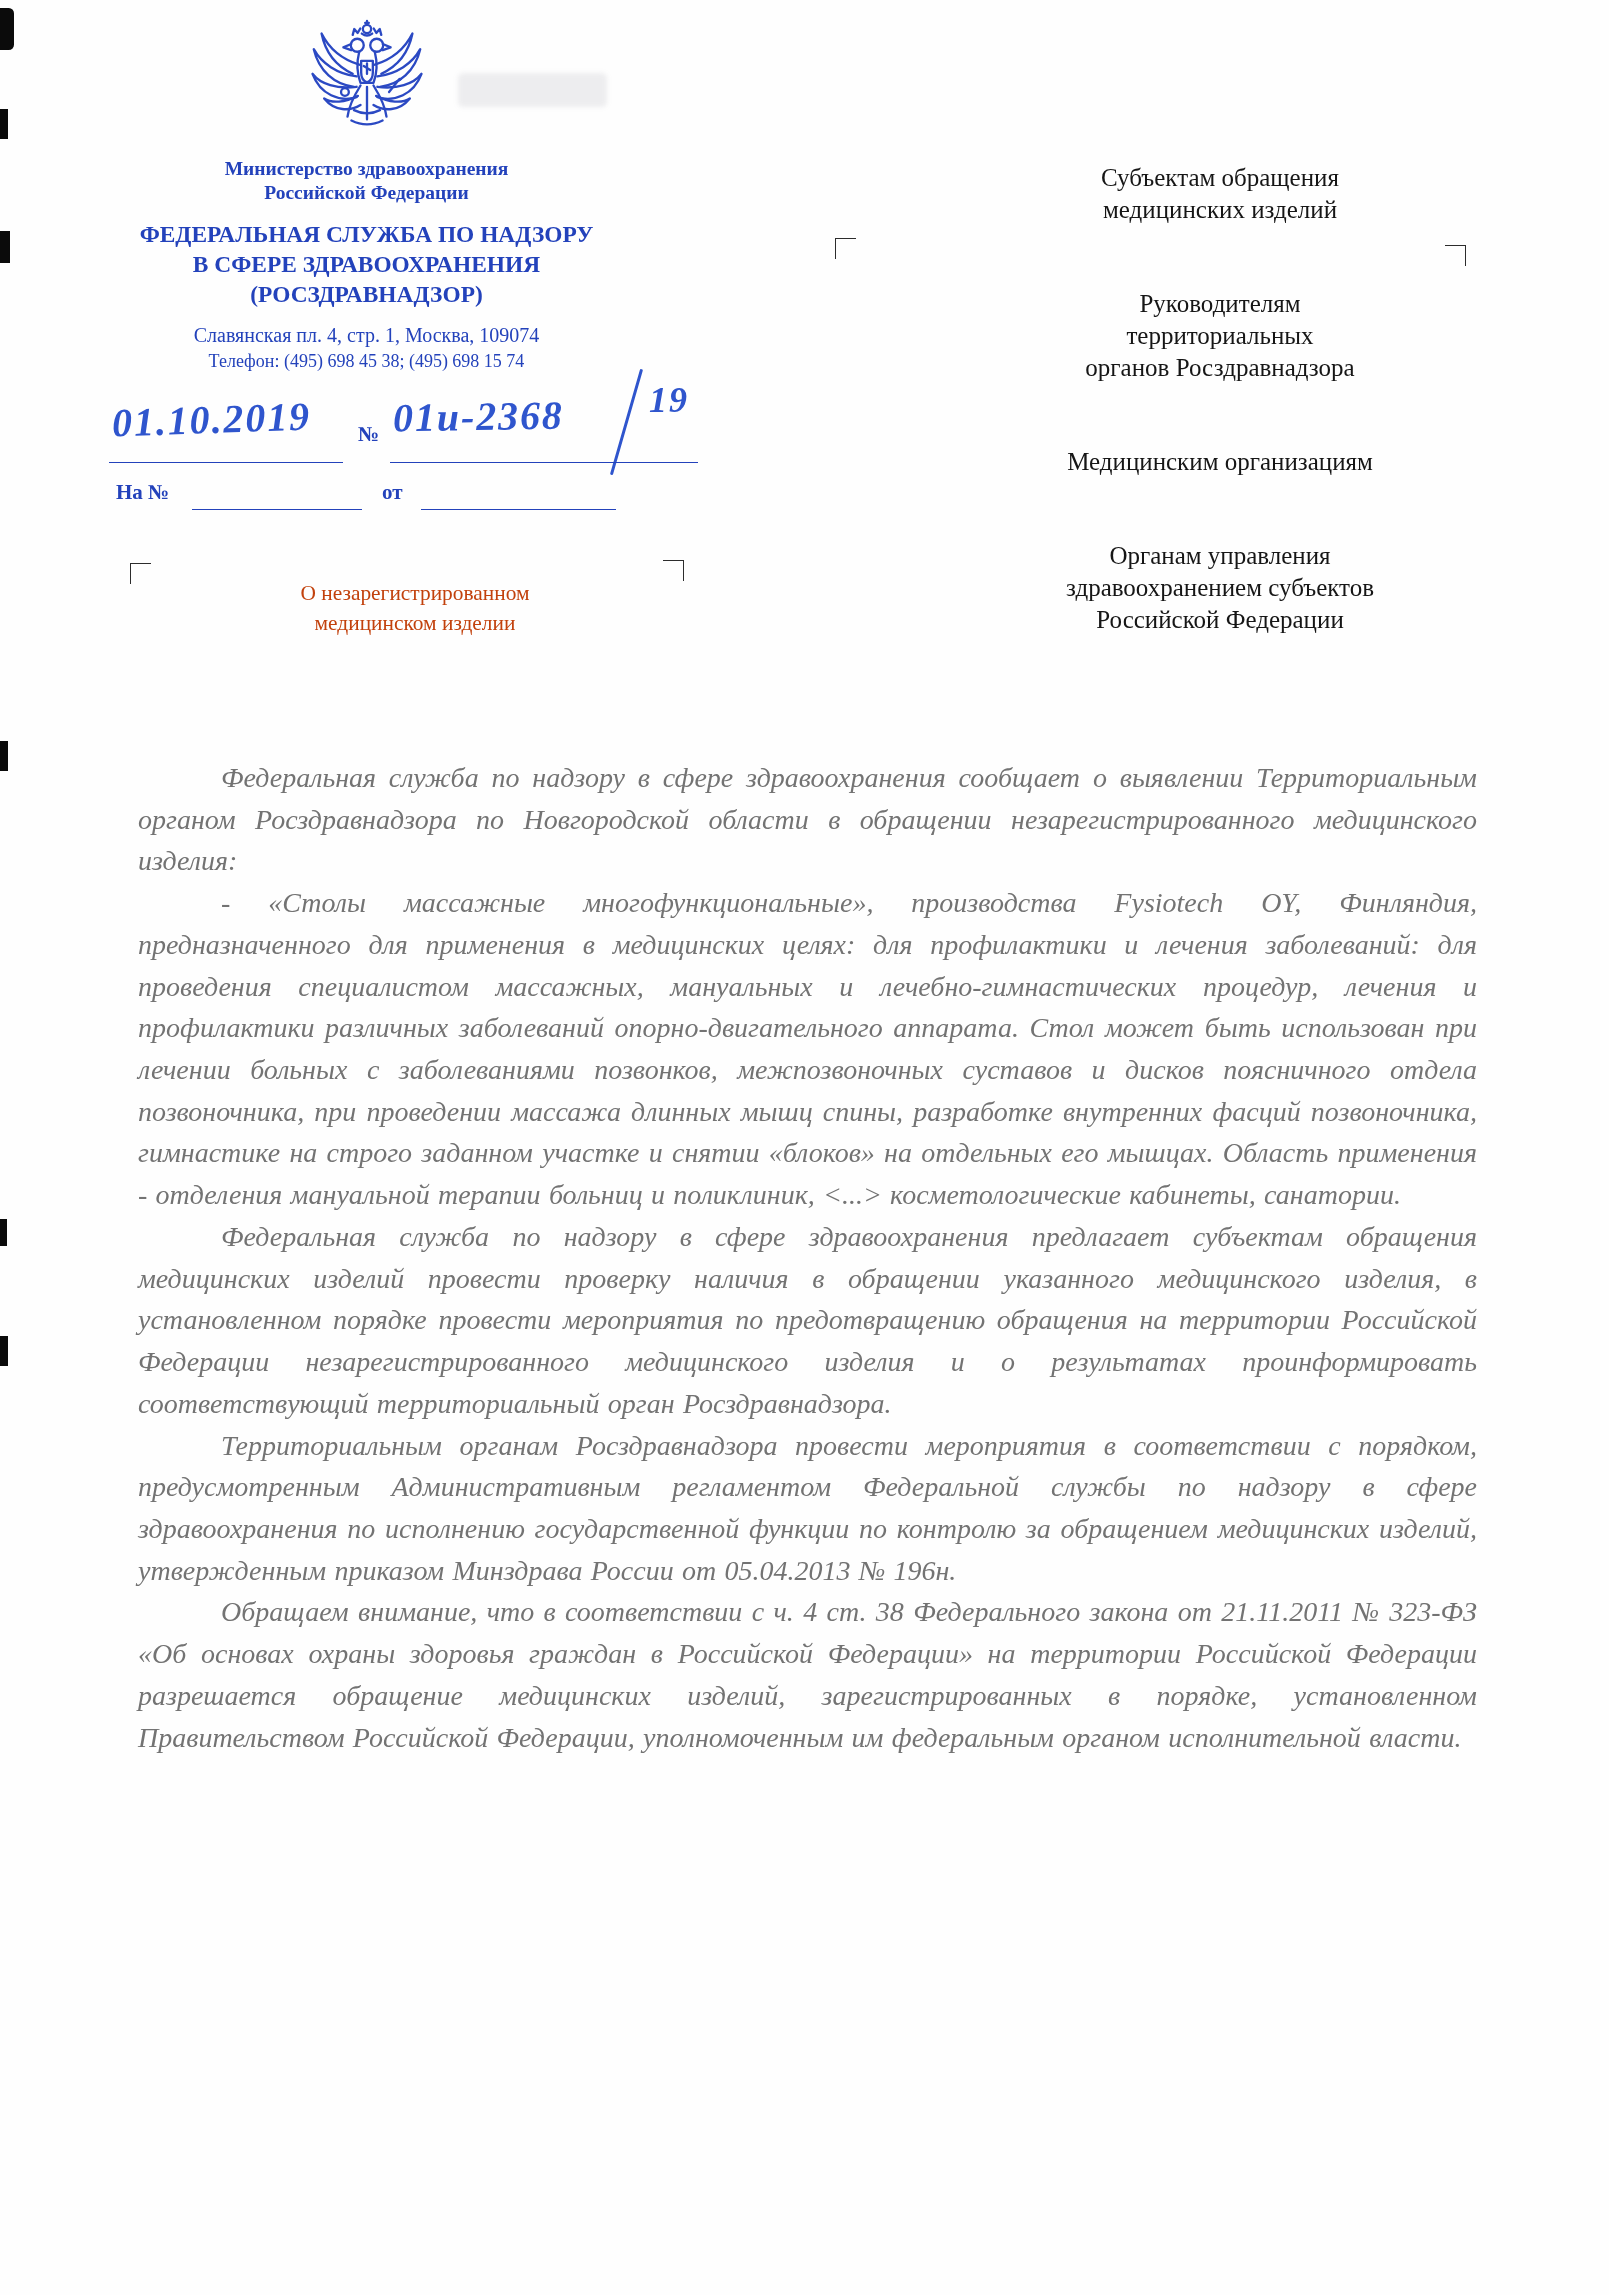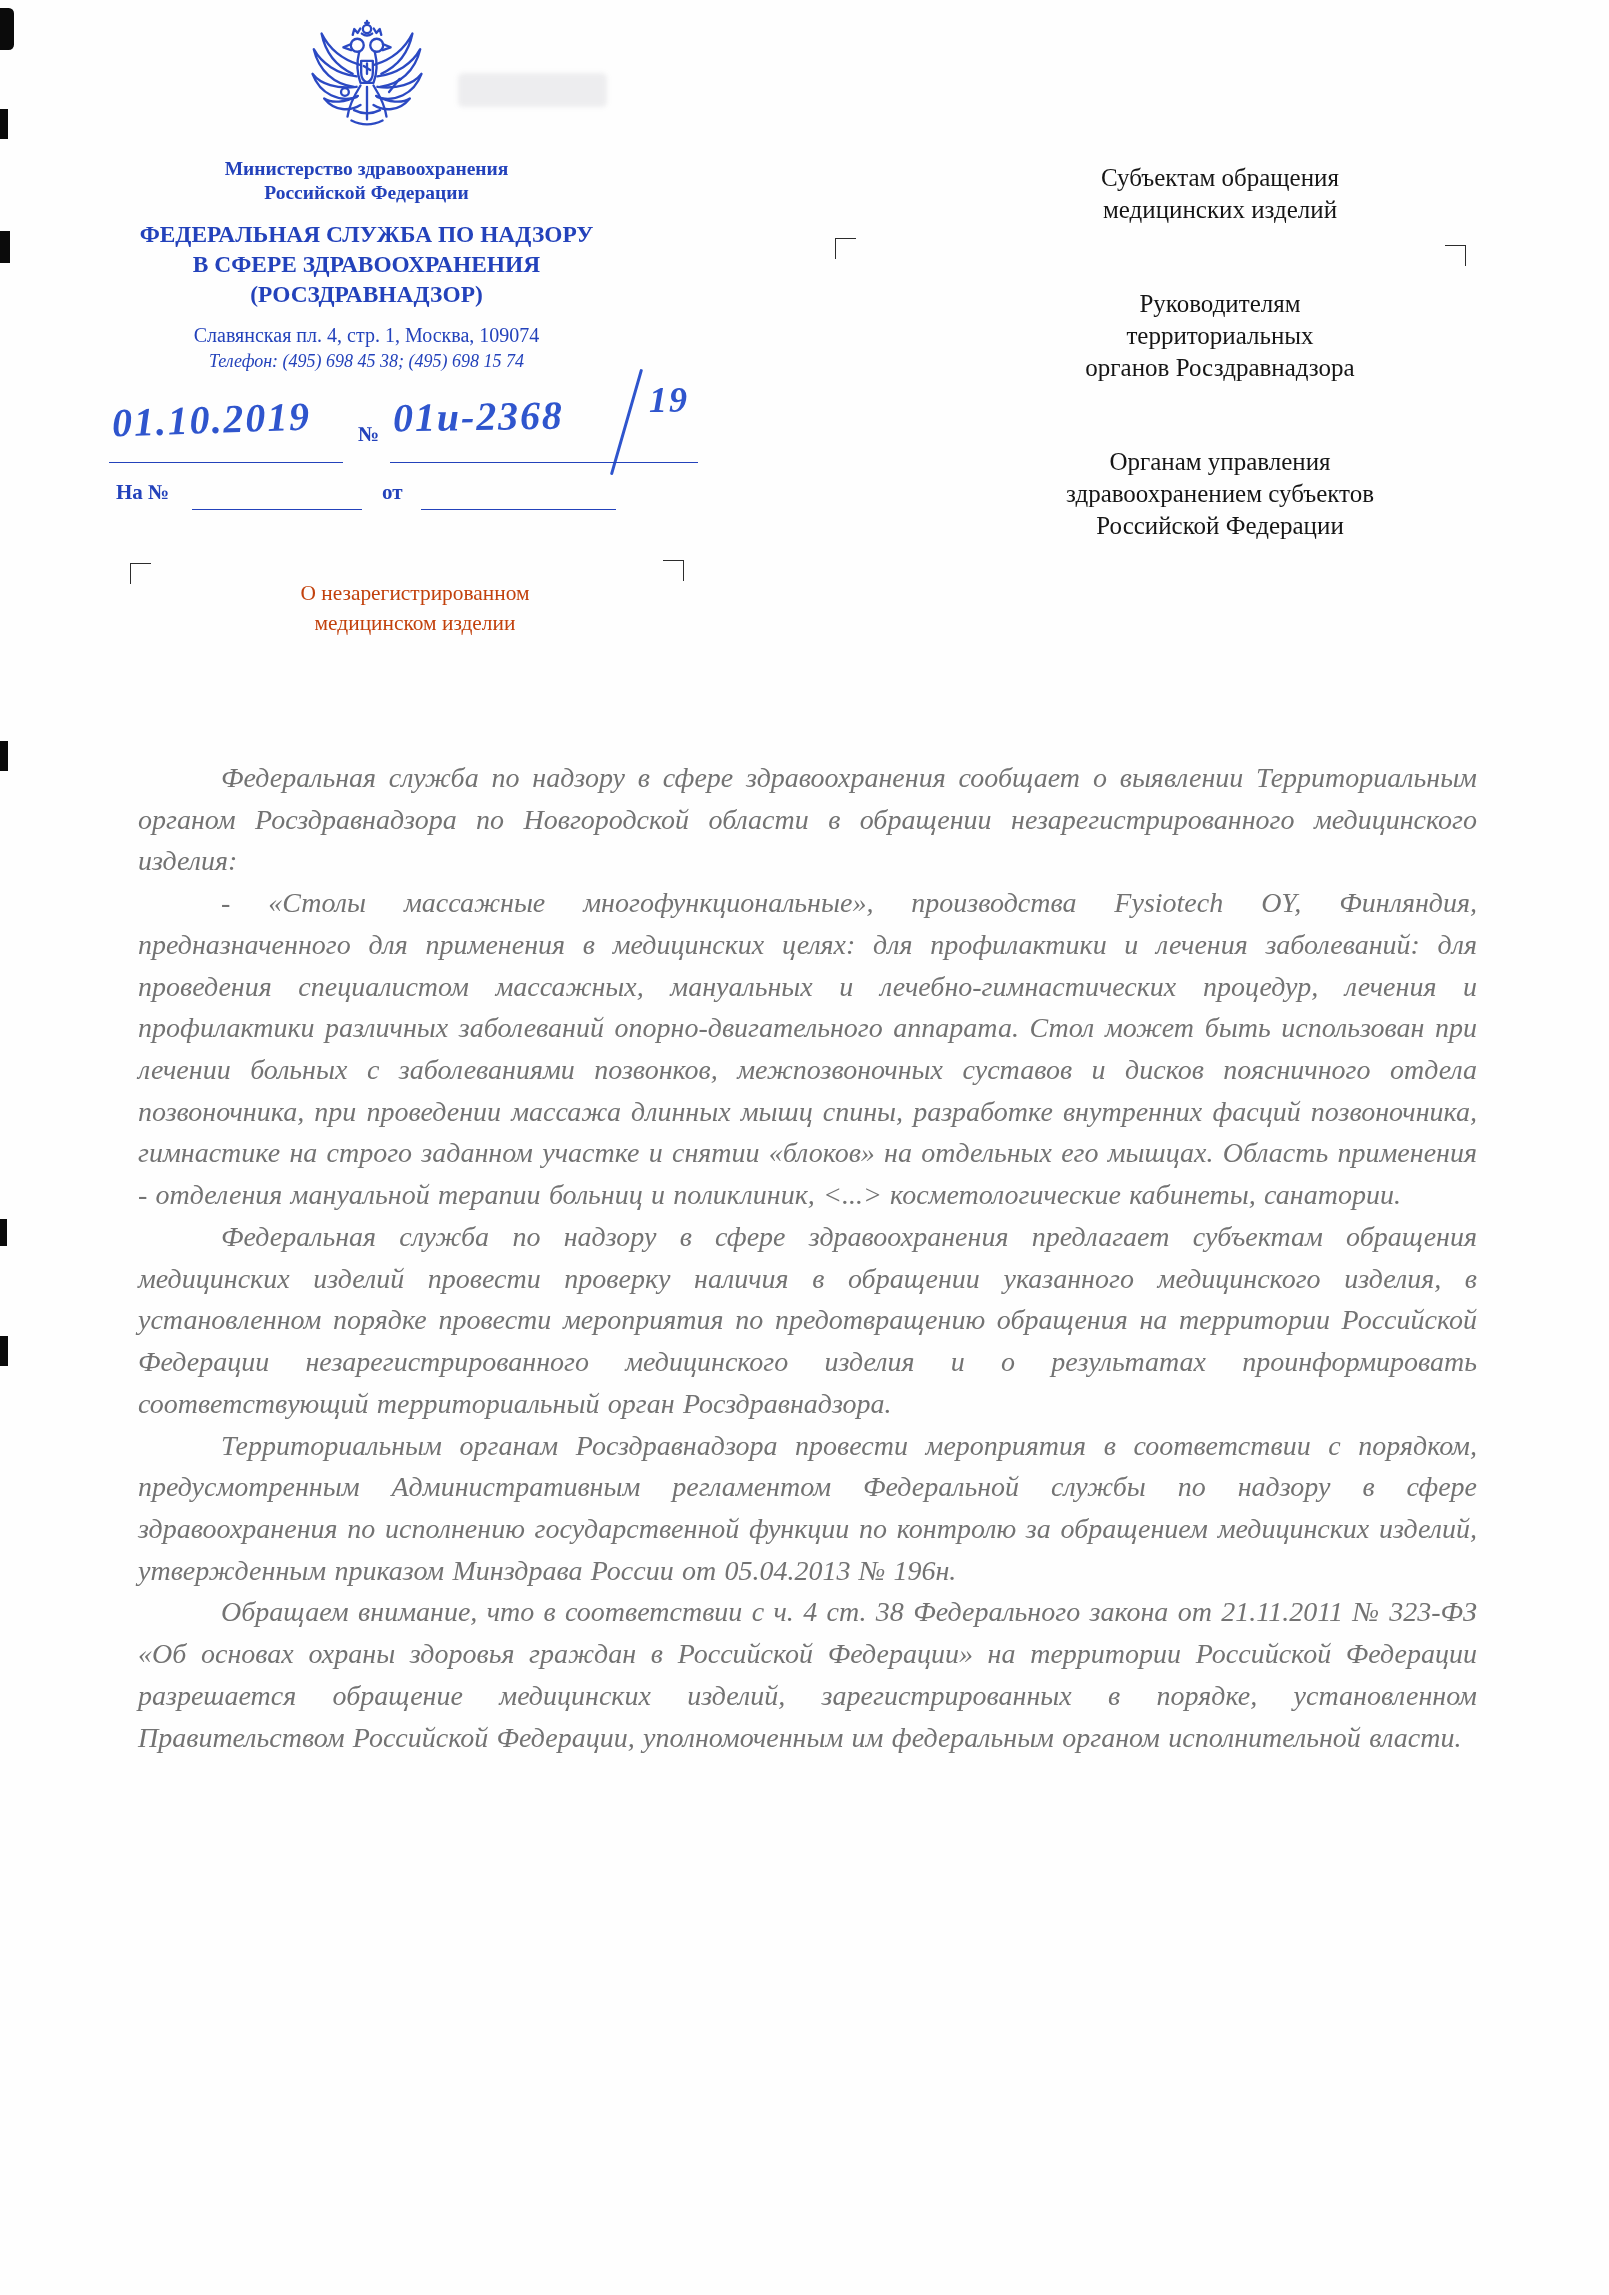--- a/index.html
+++ b/index.html
@@ -28,21 +28,21 @@
 
   
   .letterhead {
     position: absolute; left: 97px; top: 18px; width: 539px;
     text-align: center; color: #2342bb;
   }
   .emblem { width: 130px; height: 135px; margin: 0 auto; }
   .ministry { margin-top: 3.9px;  font-size: 19.5px; font-weight: bold; line-height: 1.25; }
   .service  { margin-top: 13px; font-size: 23.4px; font-weight: bold; line-height: 1.3; }
   .addr     { margin-top: 14px; font-size: 20px; }
-  .phone    { margin-top: 3.9px;  font-size: 18px; font-style: italic; }
+  .phone    { margin-top: 3.9px;  font-size: 18px; }
 
   
   .blue-label { position: absolute; color: #2342bb; font-size: 21px; font-weight: bold; }
   .line { position: absolute; border-bottom: 1.9px solid #2342bb; height: 0; }
   .date-line   { left: 109px; top: 462px; width: 234px; }
   .number-line { left: 390px; top: 462px; width: 308px; }
   .na-line     { left: 192px; top: 509px; width: 170px; }
   .ot-line     { left: 421px; top: 509px; width: 195px; }
 
   .hand {
@@ -178,20 +178,21 @@
 
 
   <div class="corner c-tl c-addr-l"></div>
   <div class="corner c-tr c-addr-r"></div>
   <div class="addressees">
     <div class="addressee preline">Субъектам обращения
 медицинских изделий</div>
     <div class="addressee preline">Руководителям
 территориальных
 органов Росздравнадзора</div>
+    <div class="addressee preline">Медицинским организациям</div>
     <div class="addressee preline">Органам управления
 здравоохранением субъектов
 Российской Федерации</div>
   </div>
 
   <div class="body-text">
     <p>Федеральная служба по надзору в сфере здравоохранения сообщает о выявлении Территориальным органом Росздравнадзора по Новгородской области в обращении незарегистрированного медицинского изделия:</p>
     <p>- «Столы массажные многофункциональные», производства Fysiotech OY, Финляндия, предназначенного для применения в медицинских целях: для профилактики и лечения заболеваний: для проведения специалистом массажных, мануальных и лечебно-гимнастических процедур, лечения и профилактики различных заболеваний опорно-двигательного аппарата. Стол может быть использован при лечении больных с заболеваниями позвонков, межпозвоночных суставов и дисков поясничного отдела позвоночника, при проведении массажа длинных мышц спины, разработке внутренних фасций позвоночника, гимнастике на строго заданном участке и снятии «блоков» на отдельных его мышцах. Область применения - отделения мануальной терапии больниц и поликлиник, &lt;...&gt; косметологические кабинеты, санатории.</p>
     <p>Федеральная служба по надзору в сфере здравоохранения предлагает субъектам обращения медицинских изделий провести проверку наличия в обращении указанного медицинского изделия, в установленном порядке провести мероприятия по предотвращению обращения на территории Российской Федерации незарегистрированного медицинского изделия и о результатах проинформировать соответствующий территориальный орган Росздравнадзора.</p>
     <p>Территориальным органам Росздравнадзора провести мероприятия в соответствии с порядком, предусмотренным Административным регламентом Федеральной службы по надзору в сфере здравоохранения по исполнению государственной функции по контролю за обращением медицинских изделий, утвержденным приказом Минздрава России от 05.04.2013 № 196н.</p>

